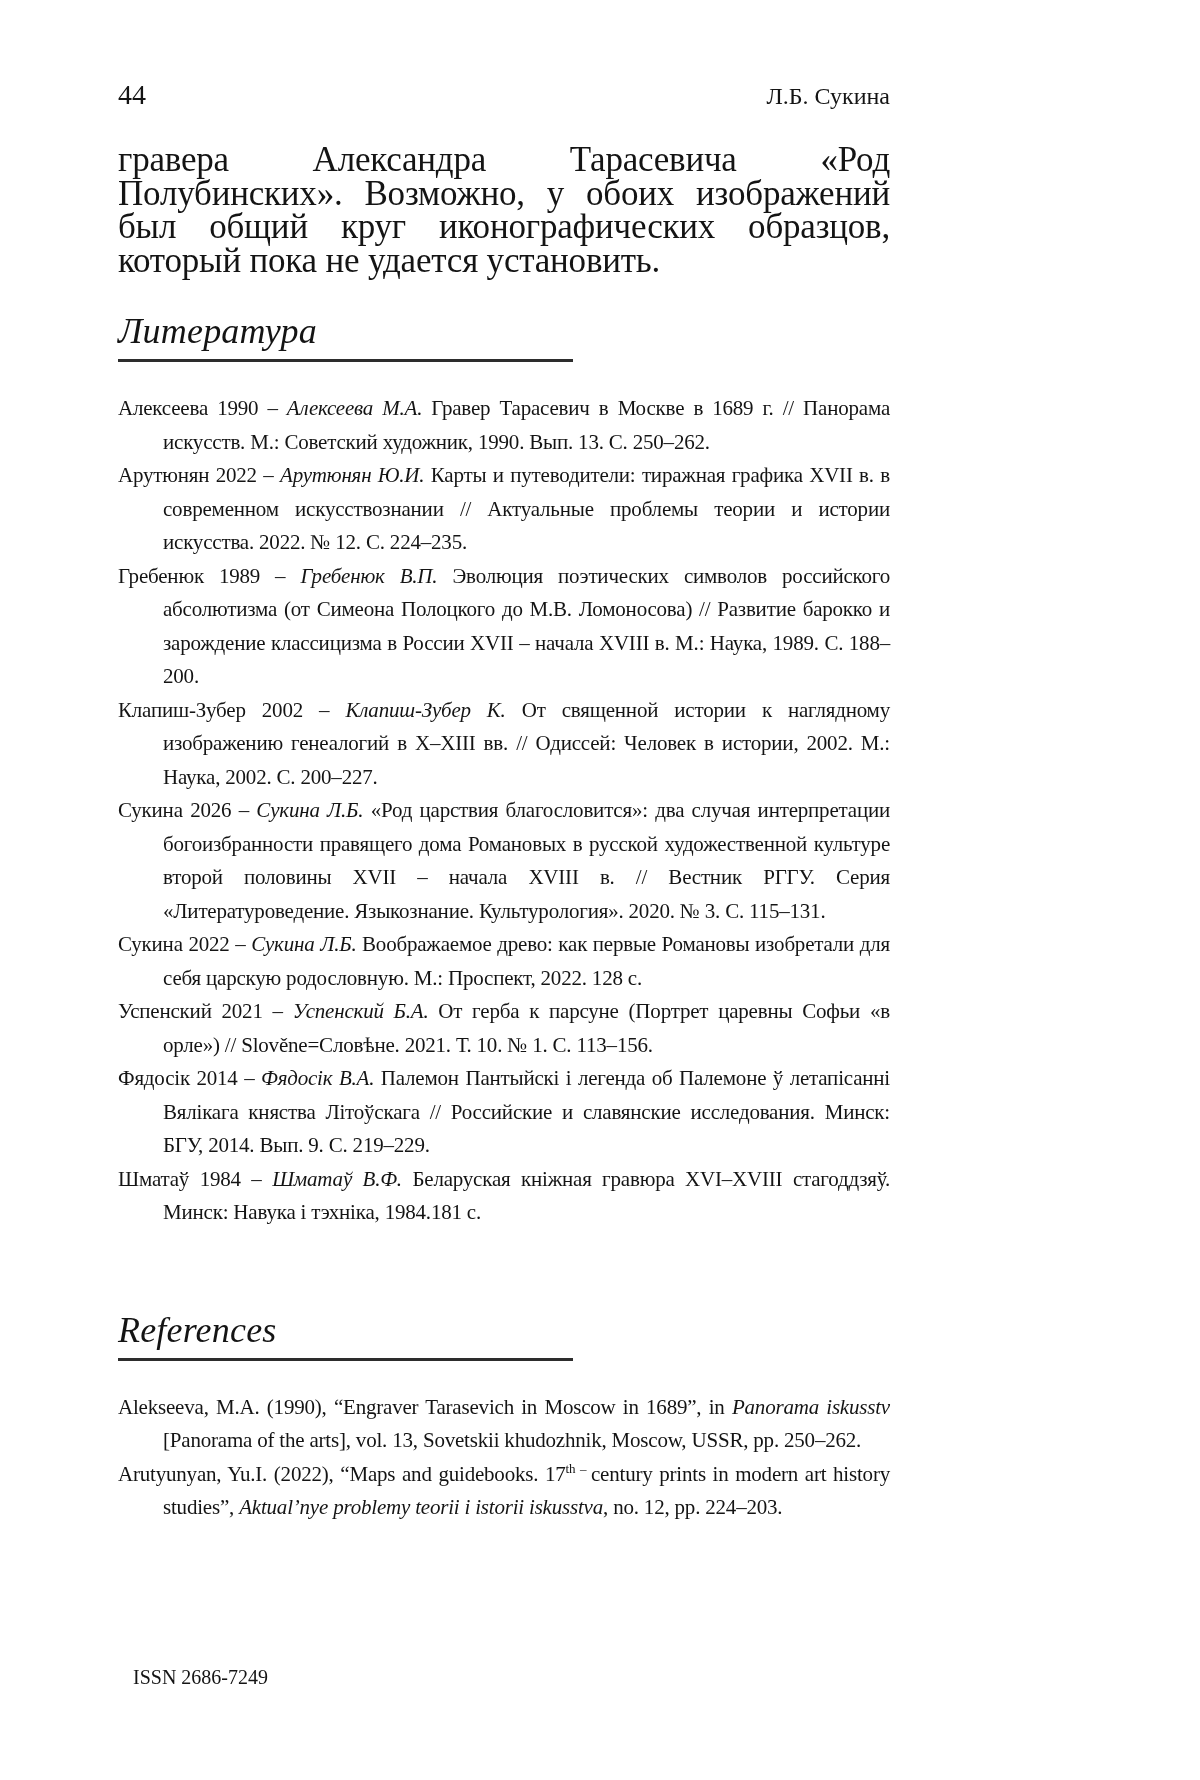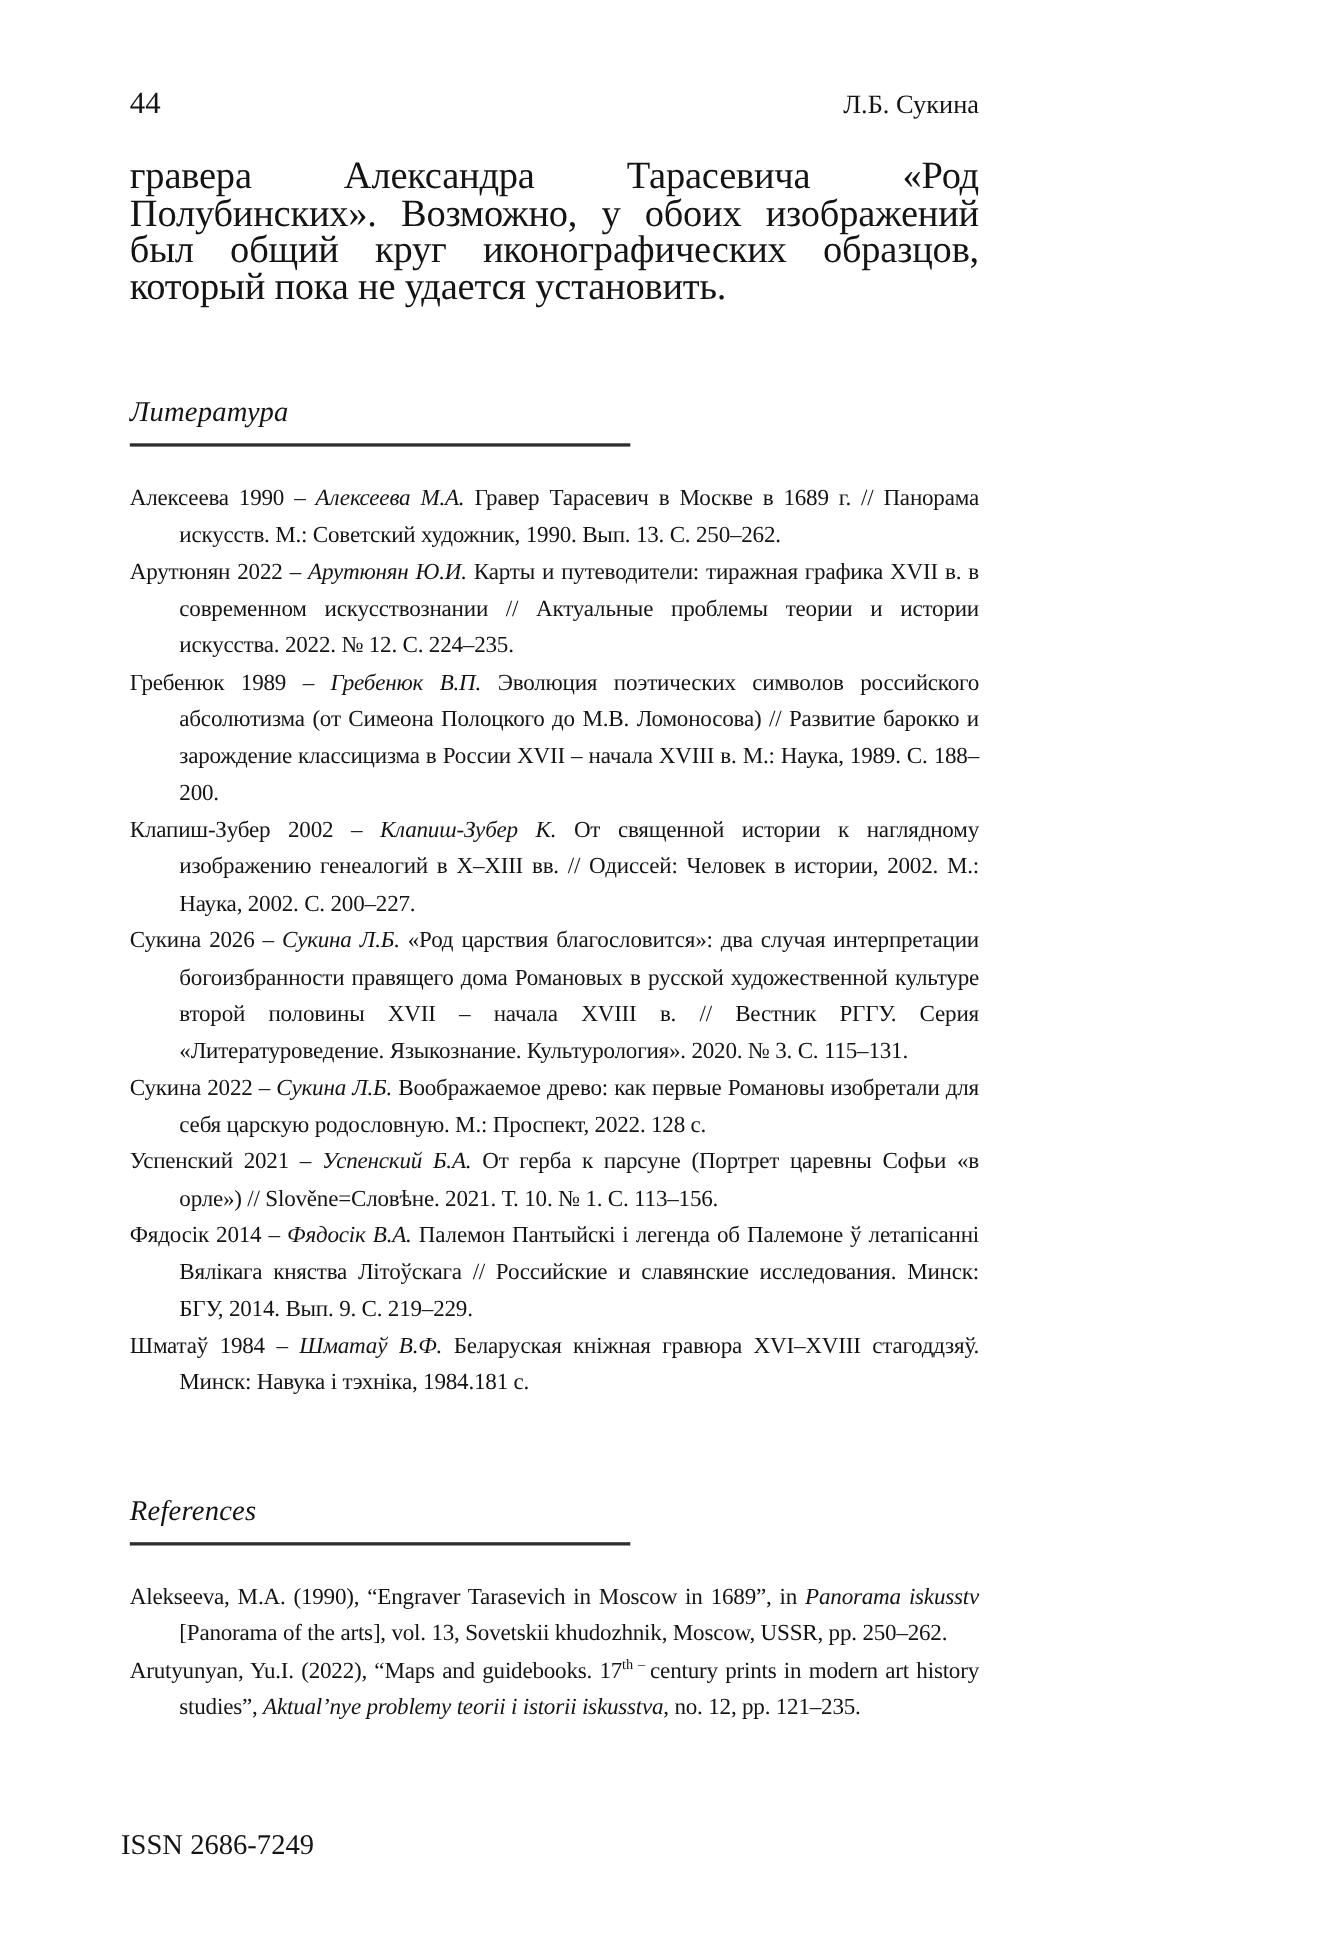--- a/index.html
+++ b/index.html
@@ -29,22 +29,22 @@
   .pagenum  { font-size: 28px; }
   .runhead  { font-size: 24px; }
   .bodypar {
     margin: 30px 0 0 0;
     font-size: 35px;
     line-height: 33.5px;
     text-align: justify;
     letter-spacing: -0.2px;
   }
   h2.sechead {
-    margin: 80px 0 0 0;
-    font-size: 26px;
+    margin: 36px 0 0 0;
+    font-size: 36px;
     line-height: 36px;
     font-style: italic;
     font-weight: normal;
     letter-spacing: 0.2px;
   }
   h2.sechead.refs { margin-top: 82px; font-family: Liberation Serif, serif; }
   .rule {
     width: 455px;
     height: 3px;
     background: #2d2d2d;
@@ -57,24 +57,24 @@
     line-height: 33.5px;
     text-align: justify;
     letter-spacing: -0.2px;
     padding-left: 45px;
     text-indent: -45px;
   }
   .it  { font-style: italic; }
   .sup { vertical-align: super; font-size: 62%; line-height: 0; }
   .footer {
     position: absolute;
-    left: 110px;
+    left: 133px;
     right: 118px;
     top: 1664px;
-    font-size: 26px;
+    font-size: 20px;
     line-height: 26px;
     white-space: nowrap;
     display: flex;
     gap: 18px;
   }
 </style>
 </head>
 <body>
 
 <div class="page">
@@ -101,21 +101,21 @@
           <p class="entry"><span>Фядосік 2014 – </span><span class="it">Фядосік В.А.</span><span> Палемон Пантыйскі і легенда об Палемоне ў летапісанні Вялікага княства Літоўскага // Российские и славянские исследования. Минск: БГУ, 2014. Вып. 9. С. 219–229.</span></p>
           <p class="entry"><span>Шматаў 1984 – </span><span class="it">Шматаў В.Ф.</span><span> Беларуская кніжная гравюра XVI–XVIII стагоддзяў. Минск: Навука і тэхніка, 1984.181 с.</span></p>
         </div>
     </section>
 
     <section>
       <h2 class="sechead refs">References</h2>
       <div class="rule"></div>
       <div class="entries">
           <p class="entry"><span>Alekseeva, M.A. (1990), “Engraver Tarasevich in Moscow in 1689”, in </span><span class="it">Panorama iskusstv</span><span> [Panorama of the arts], vol. 13, Sovetskii khudozhnik, Moscow, USSR, pp. 250–262.</span></p>
-          <p class="entry"><span>Arutyunyan, Yu.I. (2022), “Maps and guidebooks. 17</span><span class="sup">th – </span><span>century prints in modern art history studies”, </span><span class="it">Aktual’nye problemy teorii i istorii iskusstva</span><span>, no. 12, pp. 121–235.</span></p>
+          <p class="entry"><span>Arutyunyan, Yu.I. (2022), “Maps and guidebooks. 17</span><span class="sup">th – </span><span>century prints in modern art history studies”, </span><span class="it">Aktual’nye problemy teorii i istorii iskusstva</span><span>, no. 12, pp. 224–203.</span></p>
         </div>
     </section>
 
   </div>
 
   <div class="footer">
     <span>ISSN 2686-7249</span>
   </div>
 </div>
 

